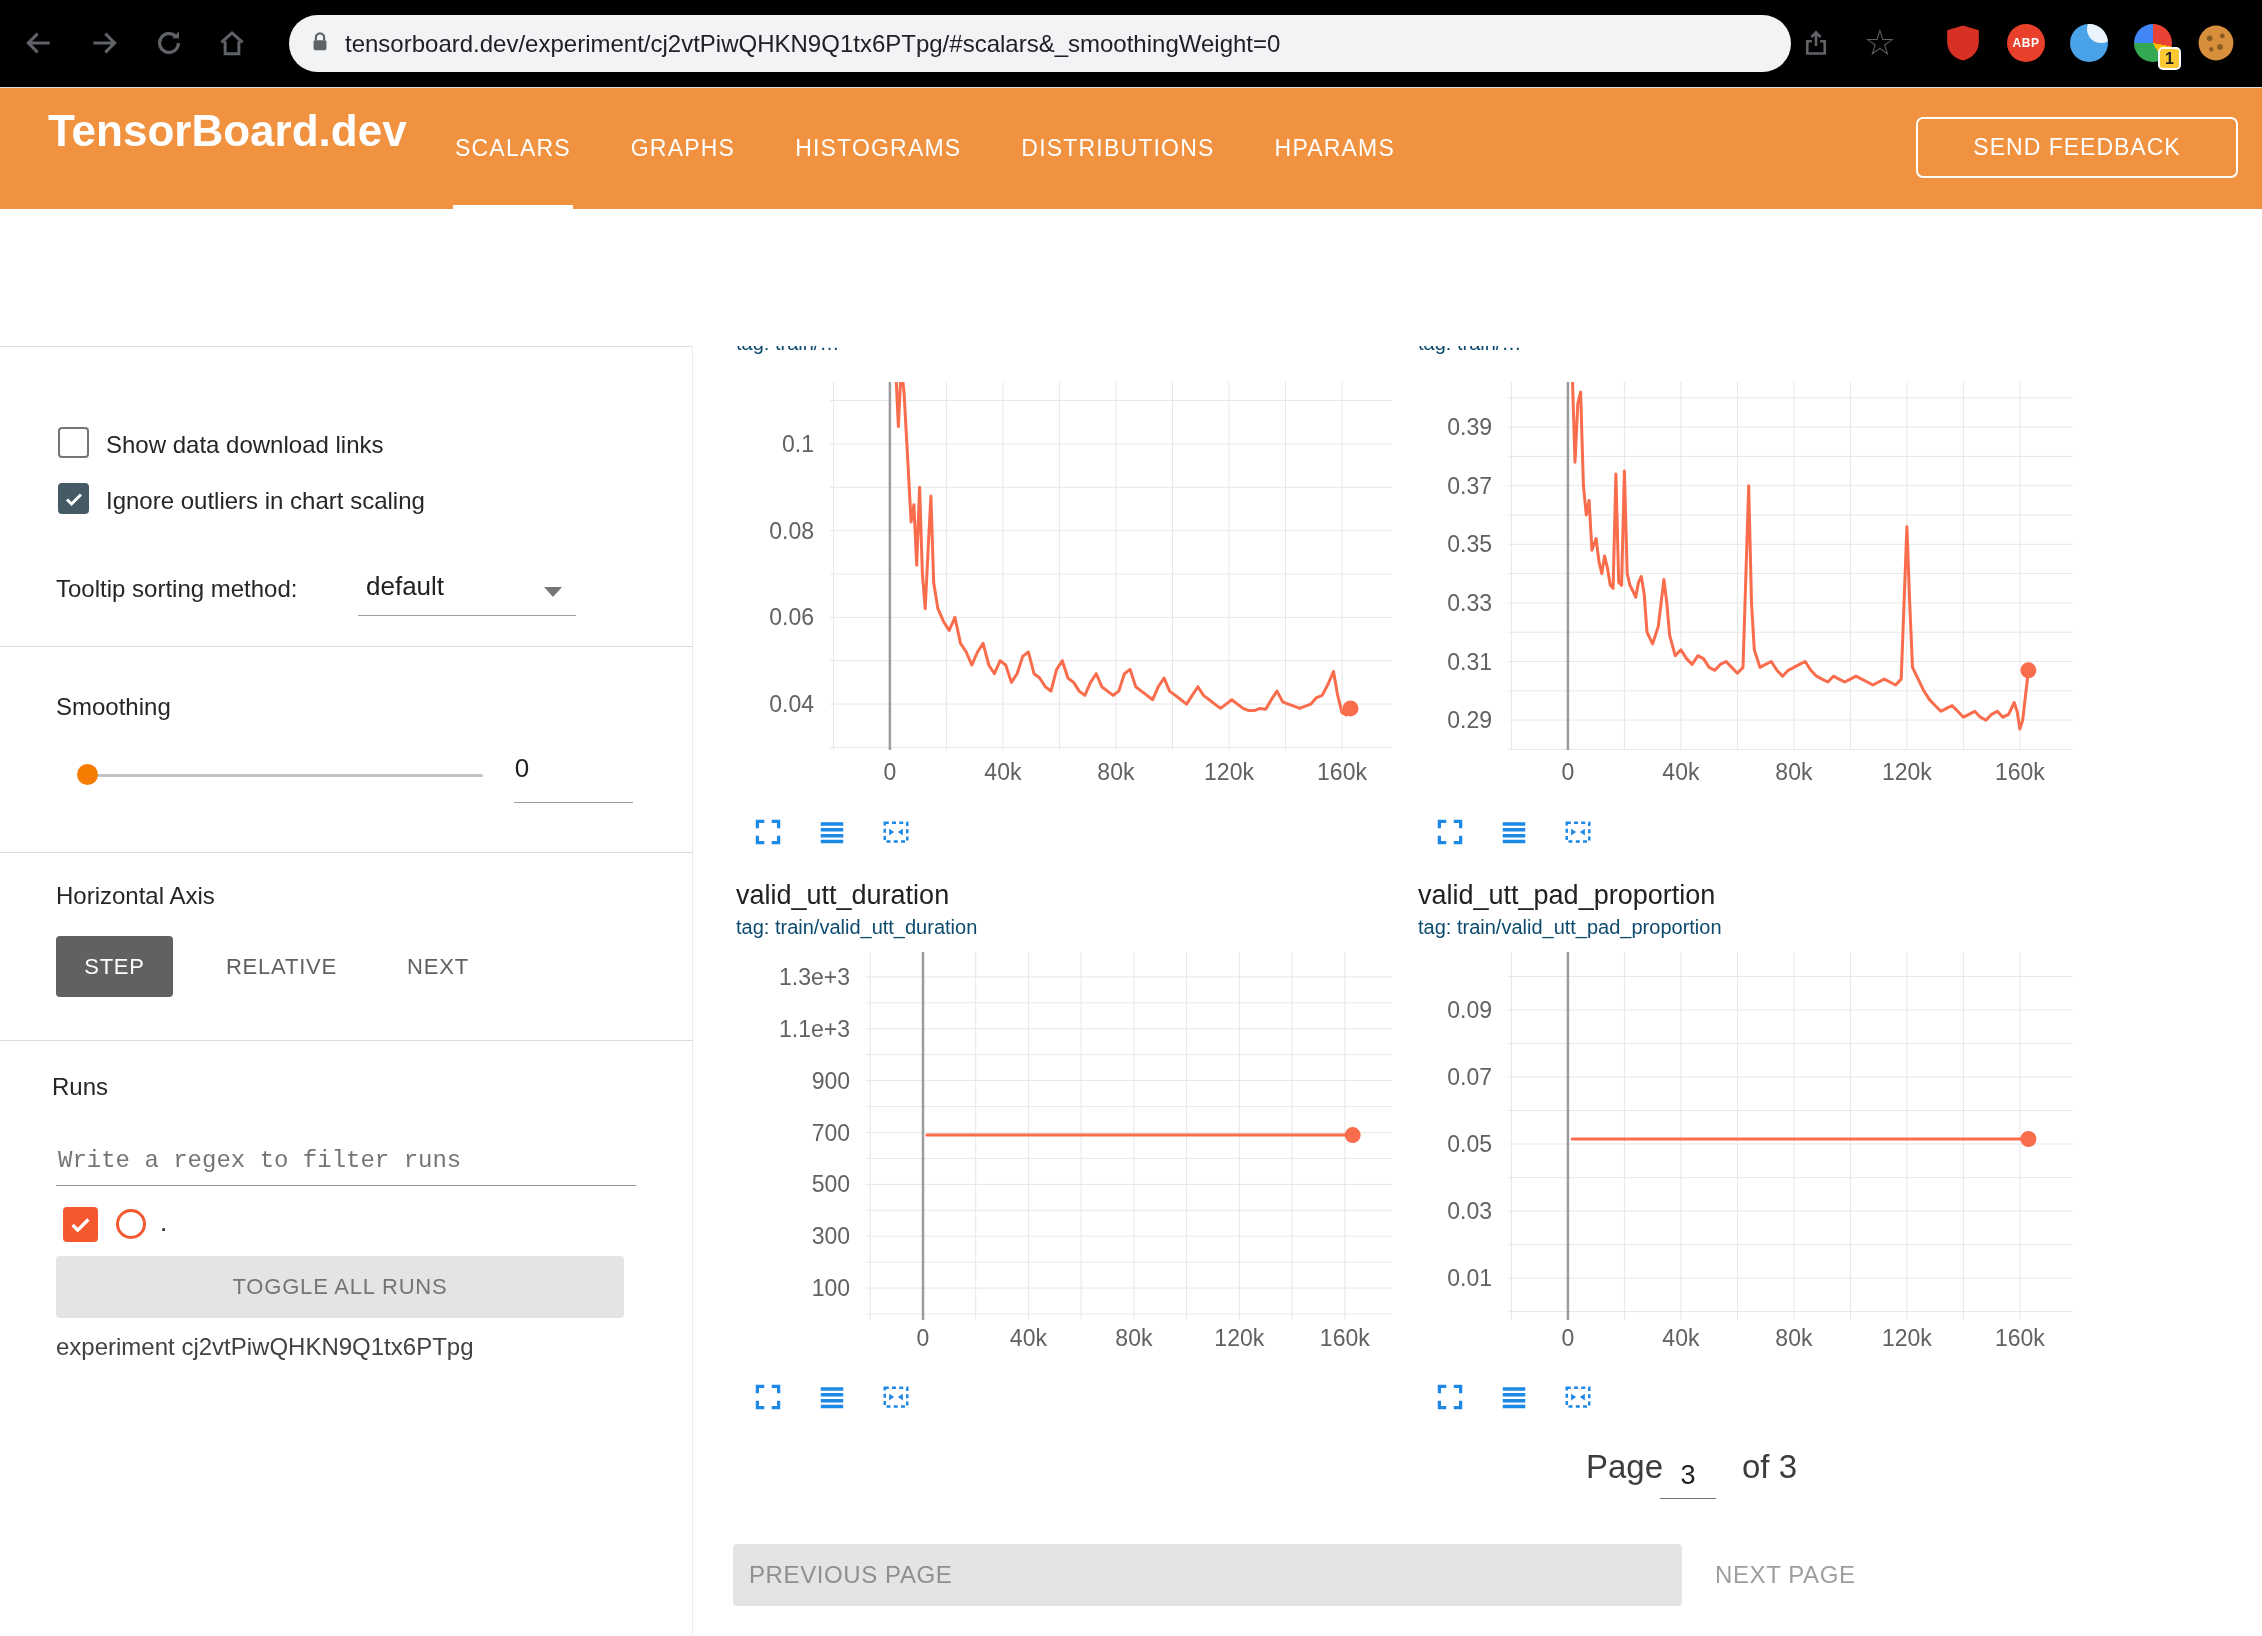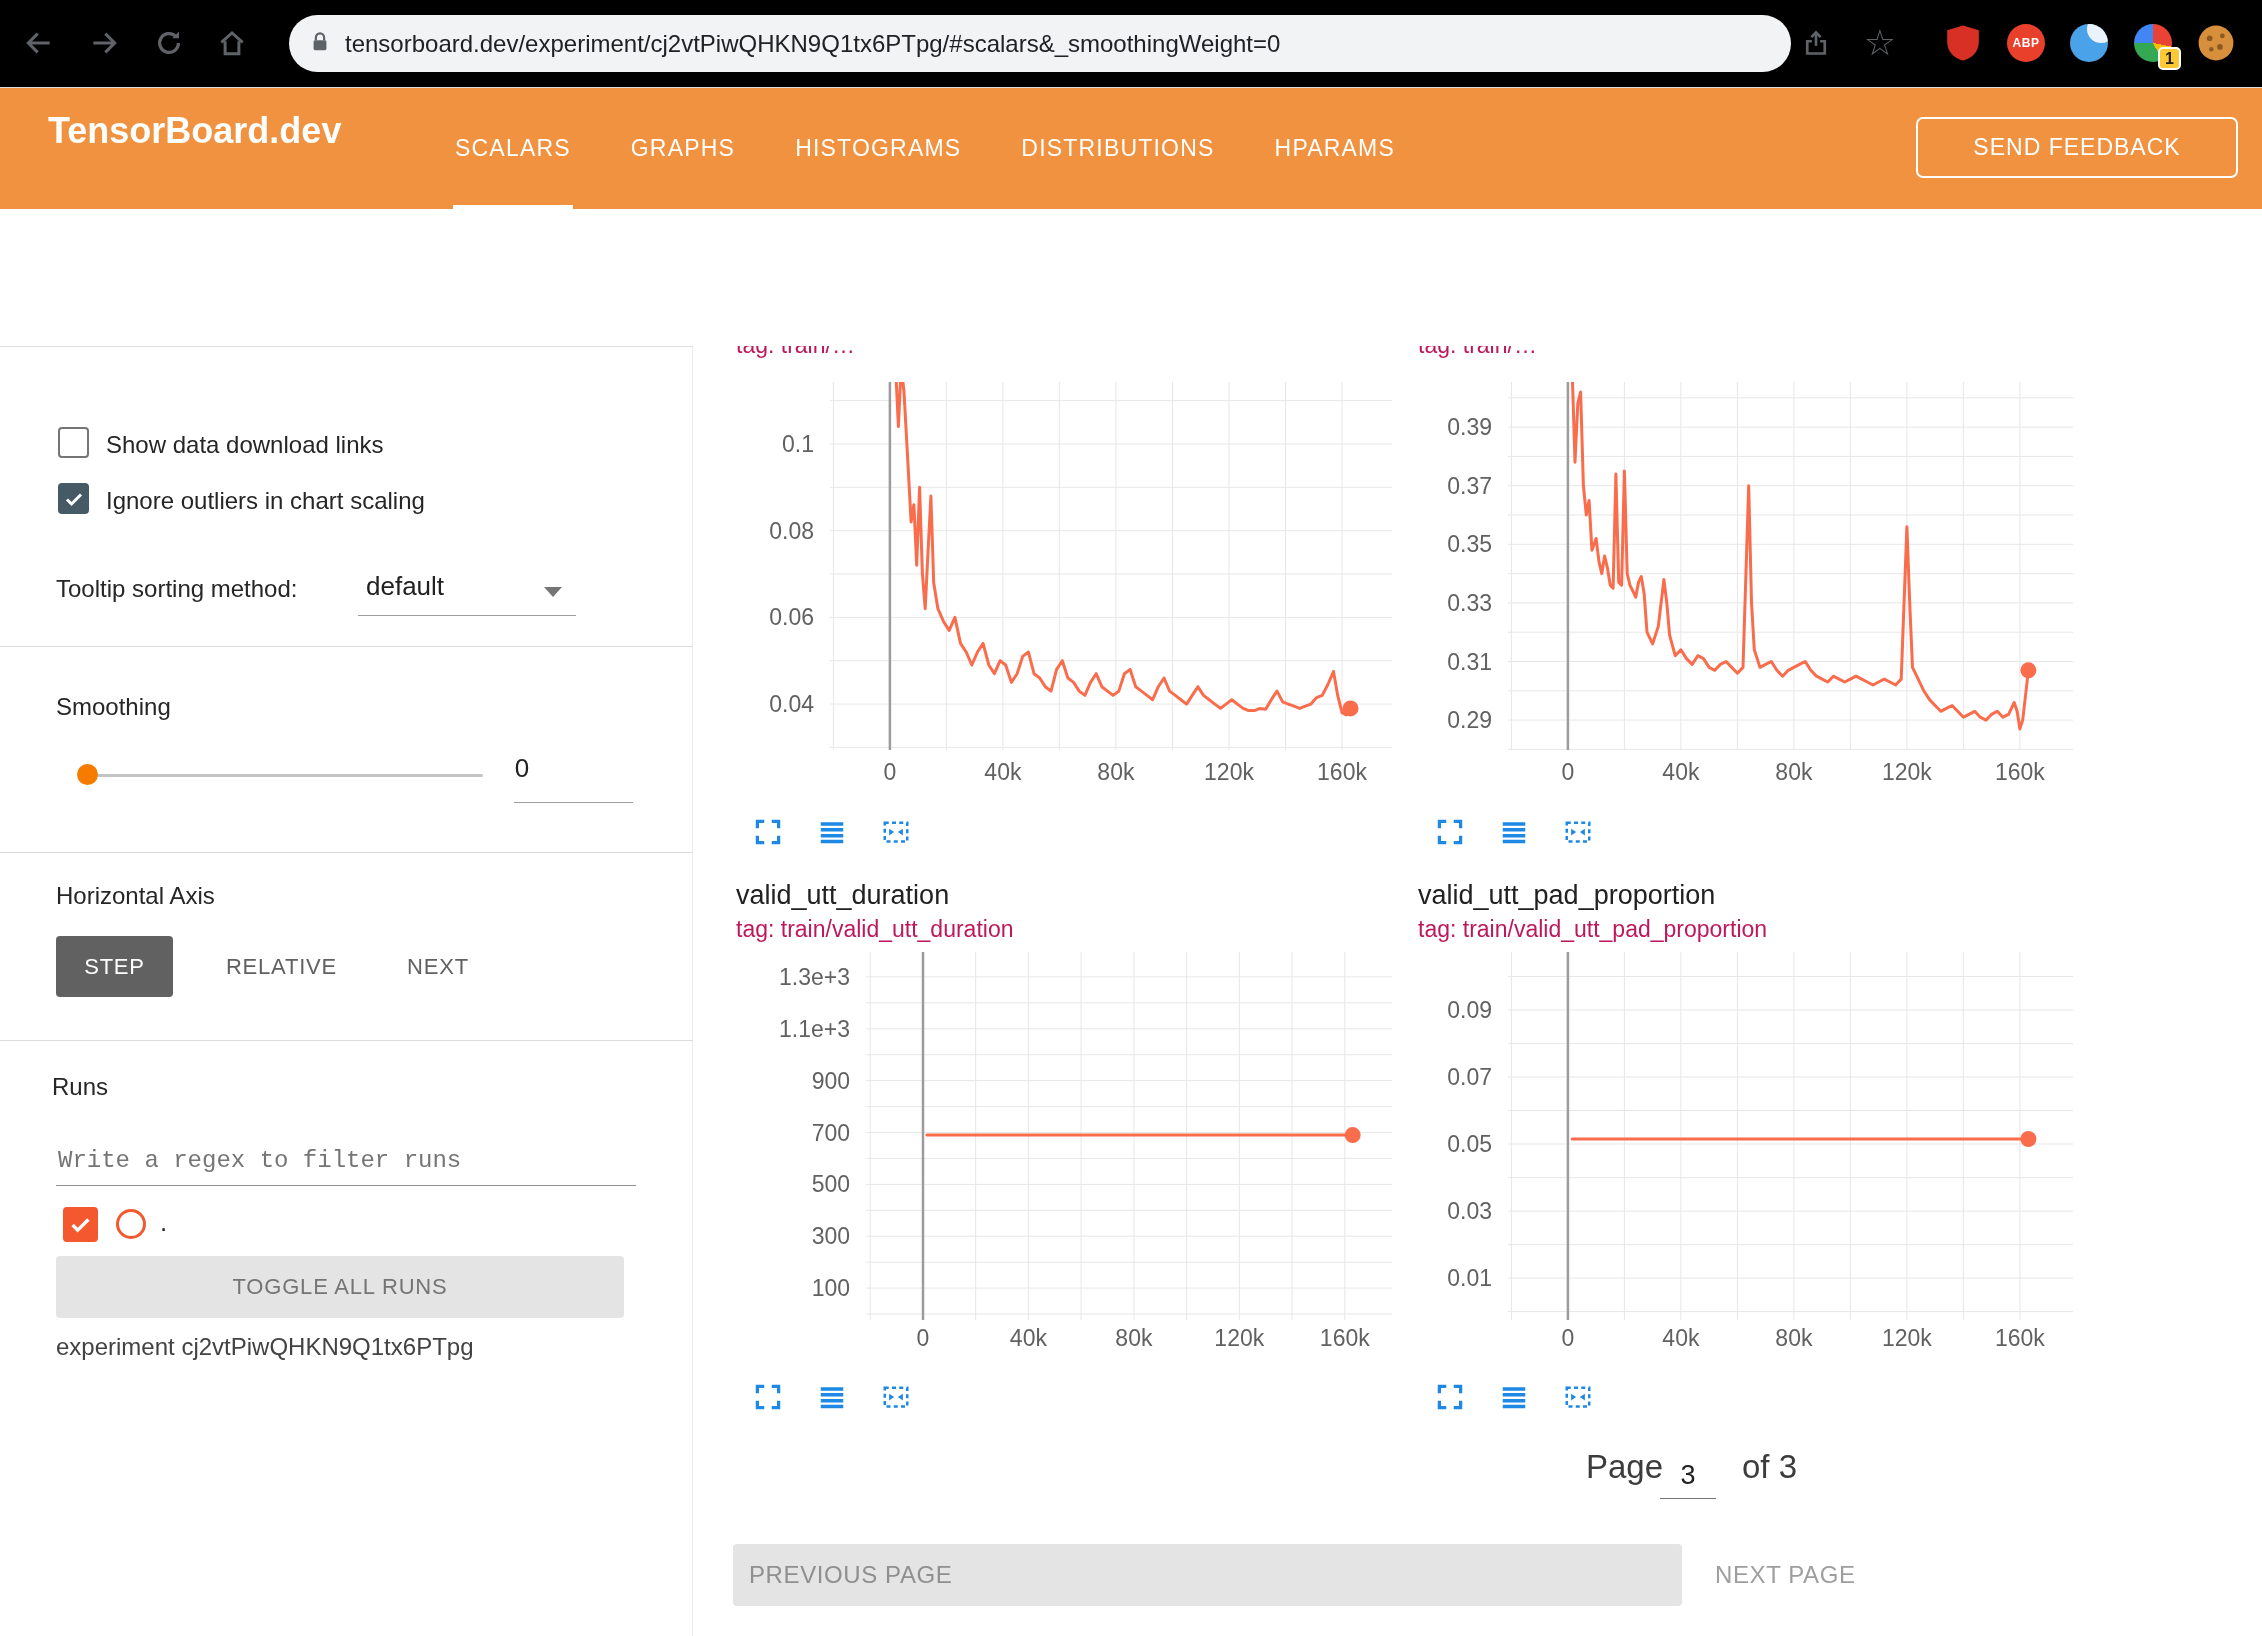--- a/index.html
+++ b/index.html
@@ -15,21 +15,21 @@
   .star{font-size:36px;line-height:1}
   .ext{position:absolute;top:24px;width:38px;height:38px}
   .ext-abp{width:38px;height:38px;border-radius:50%;background:#e8402a;color:#fff;font-weight:bold;font-size:12px;display:flex;align-items:center;justify-content:center;letter-spacing:.5px}
   .ext-blue{width:38px;height:38px;border-radius:50%;background:#4aa3e8;position:relative;overflow:hidden}
   .ext-blue::after{content:"";position:absolute;left:17px;top:-9px;width:28px;height:28px;border-radius:50%;background:#eaf3fc}
   .ext-avatar{width:38px;height:38px;border-radius:50%;background:conic-gradient(#ea4335 0 28%,#fbbc04 28% 42%,#34a853 42% 75%,#4285f4 75% 100%)}
   .ext-badge{position:absolute;right:-9px;bottom:-8px;min-width:23px;height:23px;background:#fcc934;border-radius:5px;color:#202124;font-size:16px;font-weight:bold;display:flex;align-items:center;justify-content:center;border:2px solid #fff;box-sizing:border-box}
 
   
   #tb-header{position:absolute;left:0;top:87px;width:2262px;height:122px;background:var(--header,#f0923f);z-index:4}
-  #logo{position:absolute;left:48px;top:0;height:88px;display:flex;align-items:center;color:#fff;font-size:36px;font-weight:bold}
+  #logo{position:absolute;left:48px;top:0;height:88px;display:flex;align-items:center;color:#fff;font-size:44px;font-weight:bold}
   #nav{position:absolute;left:425px;top:0;height:122px;display:flex}
   .tab{position:relative;display:flex;align-items:center;padding:0 30px;color:#fff;font-size:23px;letter-spacing:1.2px;cursor:pointer}
   .tab.active::after{content:"";position:absolute;left:28px;right:28px;bottom:0;height:4px;background:#fff}
   #feedback{position:absolute;right:24px;top:30px;width:322px;height:61px;border:2px solid #fff;border-radius:7px;color:#fff;font-size:23px;letter-spacing:1px;display:flex;align-items:center;justify-content:center;box-sizing:border-box;background:transparent}
 
   
   #subheader{position:absolute;left:0;top:209px;width:2262px;height:137px;background:#fff;overflow:hidden}
 
   
   #sidebar{position:absolute;left:0;top:346px;width:693px;height:1290px;background:#fff;border-top:1px solid #e0e0e0;border-right:1px solid #ececec;box-sizing:border-box;z-index:3}
@@ -56,21 +56,21 @@
   #charts-viewport{position:absolute;left:693px;top:346px;width:1569px;height:1290px;overflow:hidden;background:#fff}
   #charts-svg{position:absolute;left:0;top:0}
   .grid{stroke:#e7e7e7;stroke-width:1}
   .zeroline{stroke:#9c9c9c;stroke-width:2.5}
   .tick{font-size:23px;fill:#616161;font-family:inherit}
   .ylab{text-anchor:end}
   .xlab{text-anchor:middle}
   .dataline{fill:none;stroke:var(--line,#f96c4c);stroke-width:3;stroke-linejoin:round;stroke-linecap:round}
   .enddot{fill:var(--line,#f96c4c)}
   .chart-title{position:absolute;font-size:27px;color:#212121;white-space:nowrap}
-  .chart-tag{position:absolute;font-size:23px;color:#be185d;white-space:nowrap}
+  .chart-tag{position:absolute;font-size:20px;color:#0c4a6e;white-space:nowrap}
   .chart-tag.clipped{top:-14px}
   .chart-icons{position:absolute;display:flex;gap:28px}
   .cicon{width:36px;height:34px;display:flex;align-items:center;justify-content:center;color:var(--blue,#1e88e5)}
   .pg-label{position:absolute;font-size:33px;color:#3c3c3c}
   #pg-input{position:absolute;left:967px;top:1106px;width:52px;height:44px;border:none;border-bottom:1px solid #757575;outline:none;background:transparent;text-align:center;font-size:27px;font-family:inherit;color:#212121}
   #prev-btn{position:absolute;left:40px;top:1198px;width:949px;height:62px;background:#e4e4e4;border:none;border-radius:4px;text-align:left;padding-left:16px;font-size:24px;letter-spacing:.6px;color:#8f8f8f;font-family:inherit}
   #next-btn{position:absolute;left:1006px;top:1198px;width:280px;height:62px;background:transparent;border:none;text-align:left;padding-left:16px;font-size:24px;letter-spacing:.6px;color:#9e9e9e;font-family:inherit}
 </style>
 </head>
 <body>

